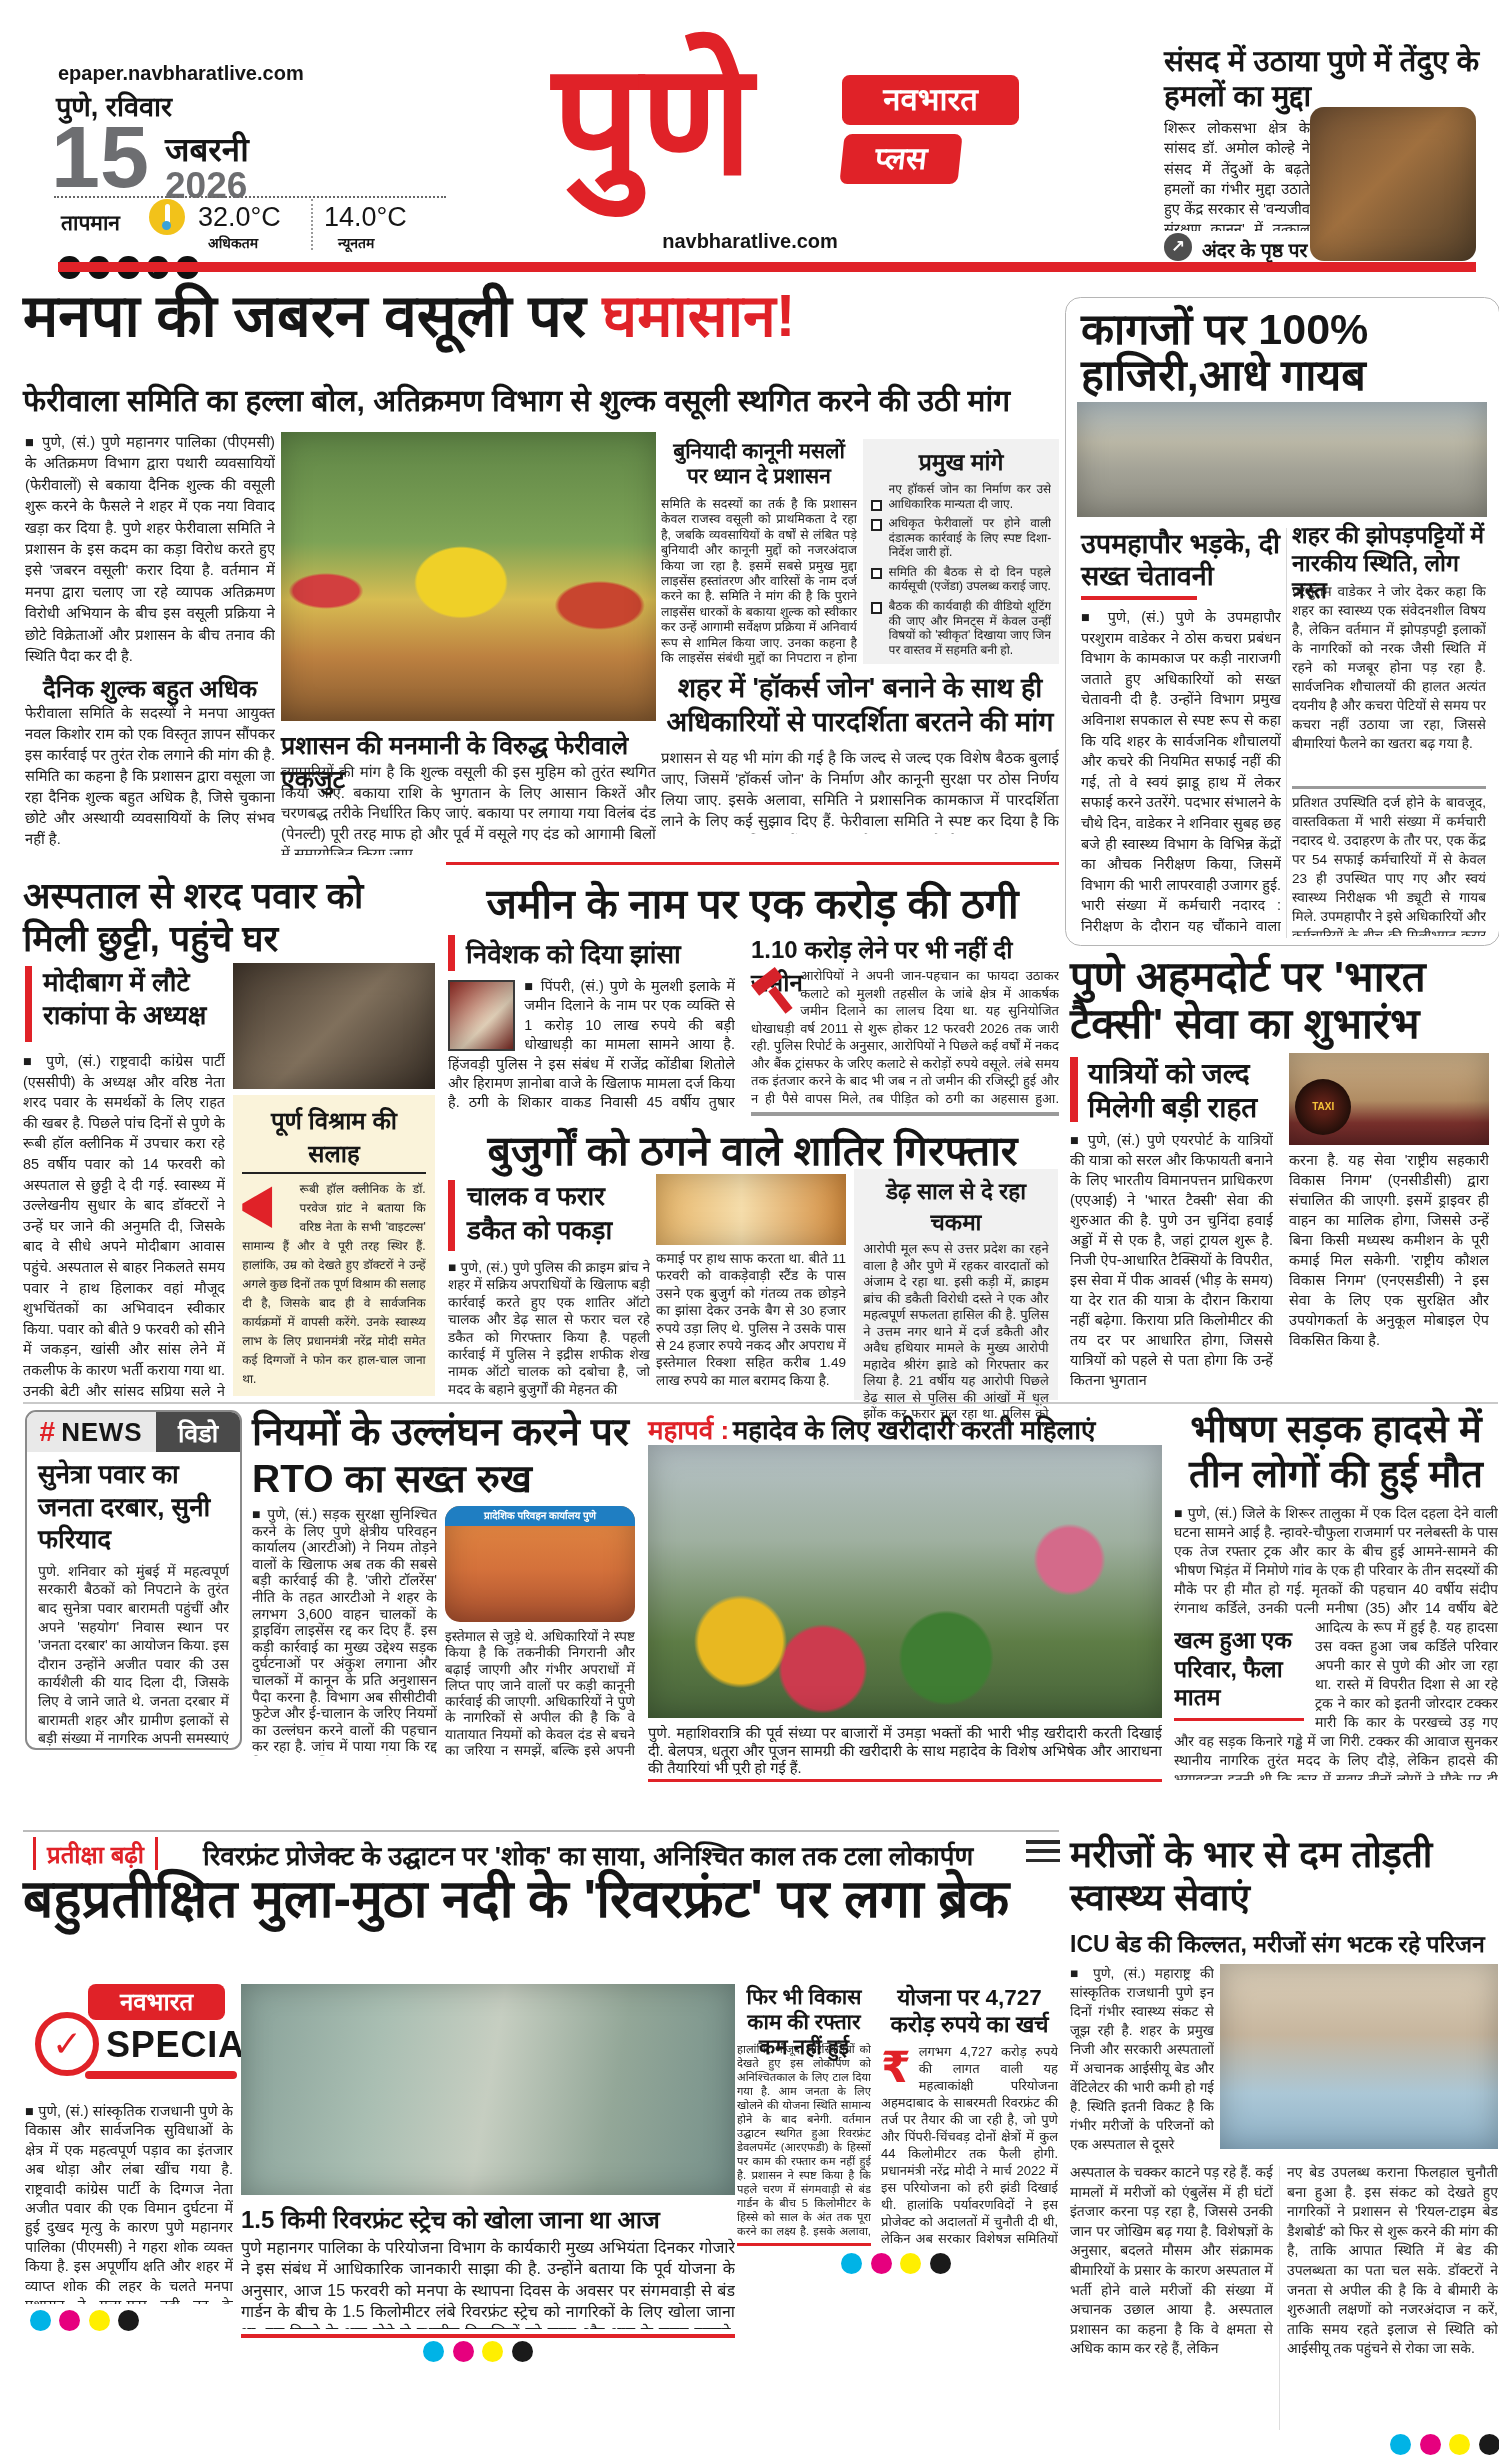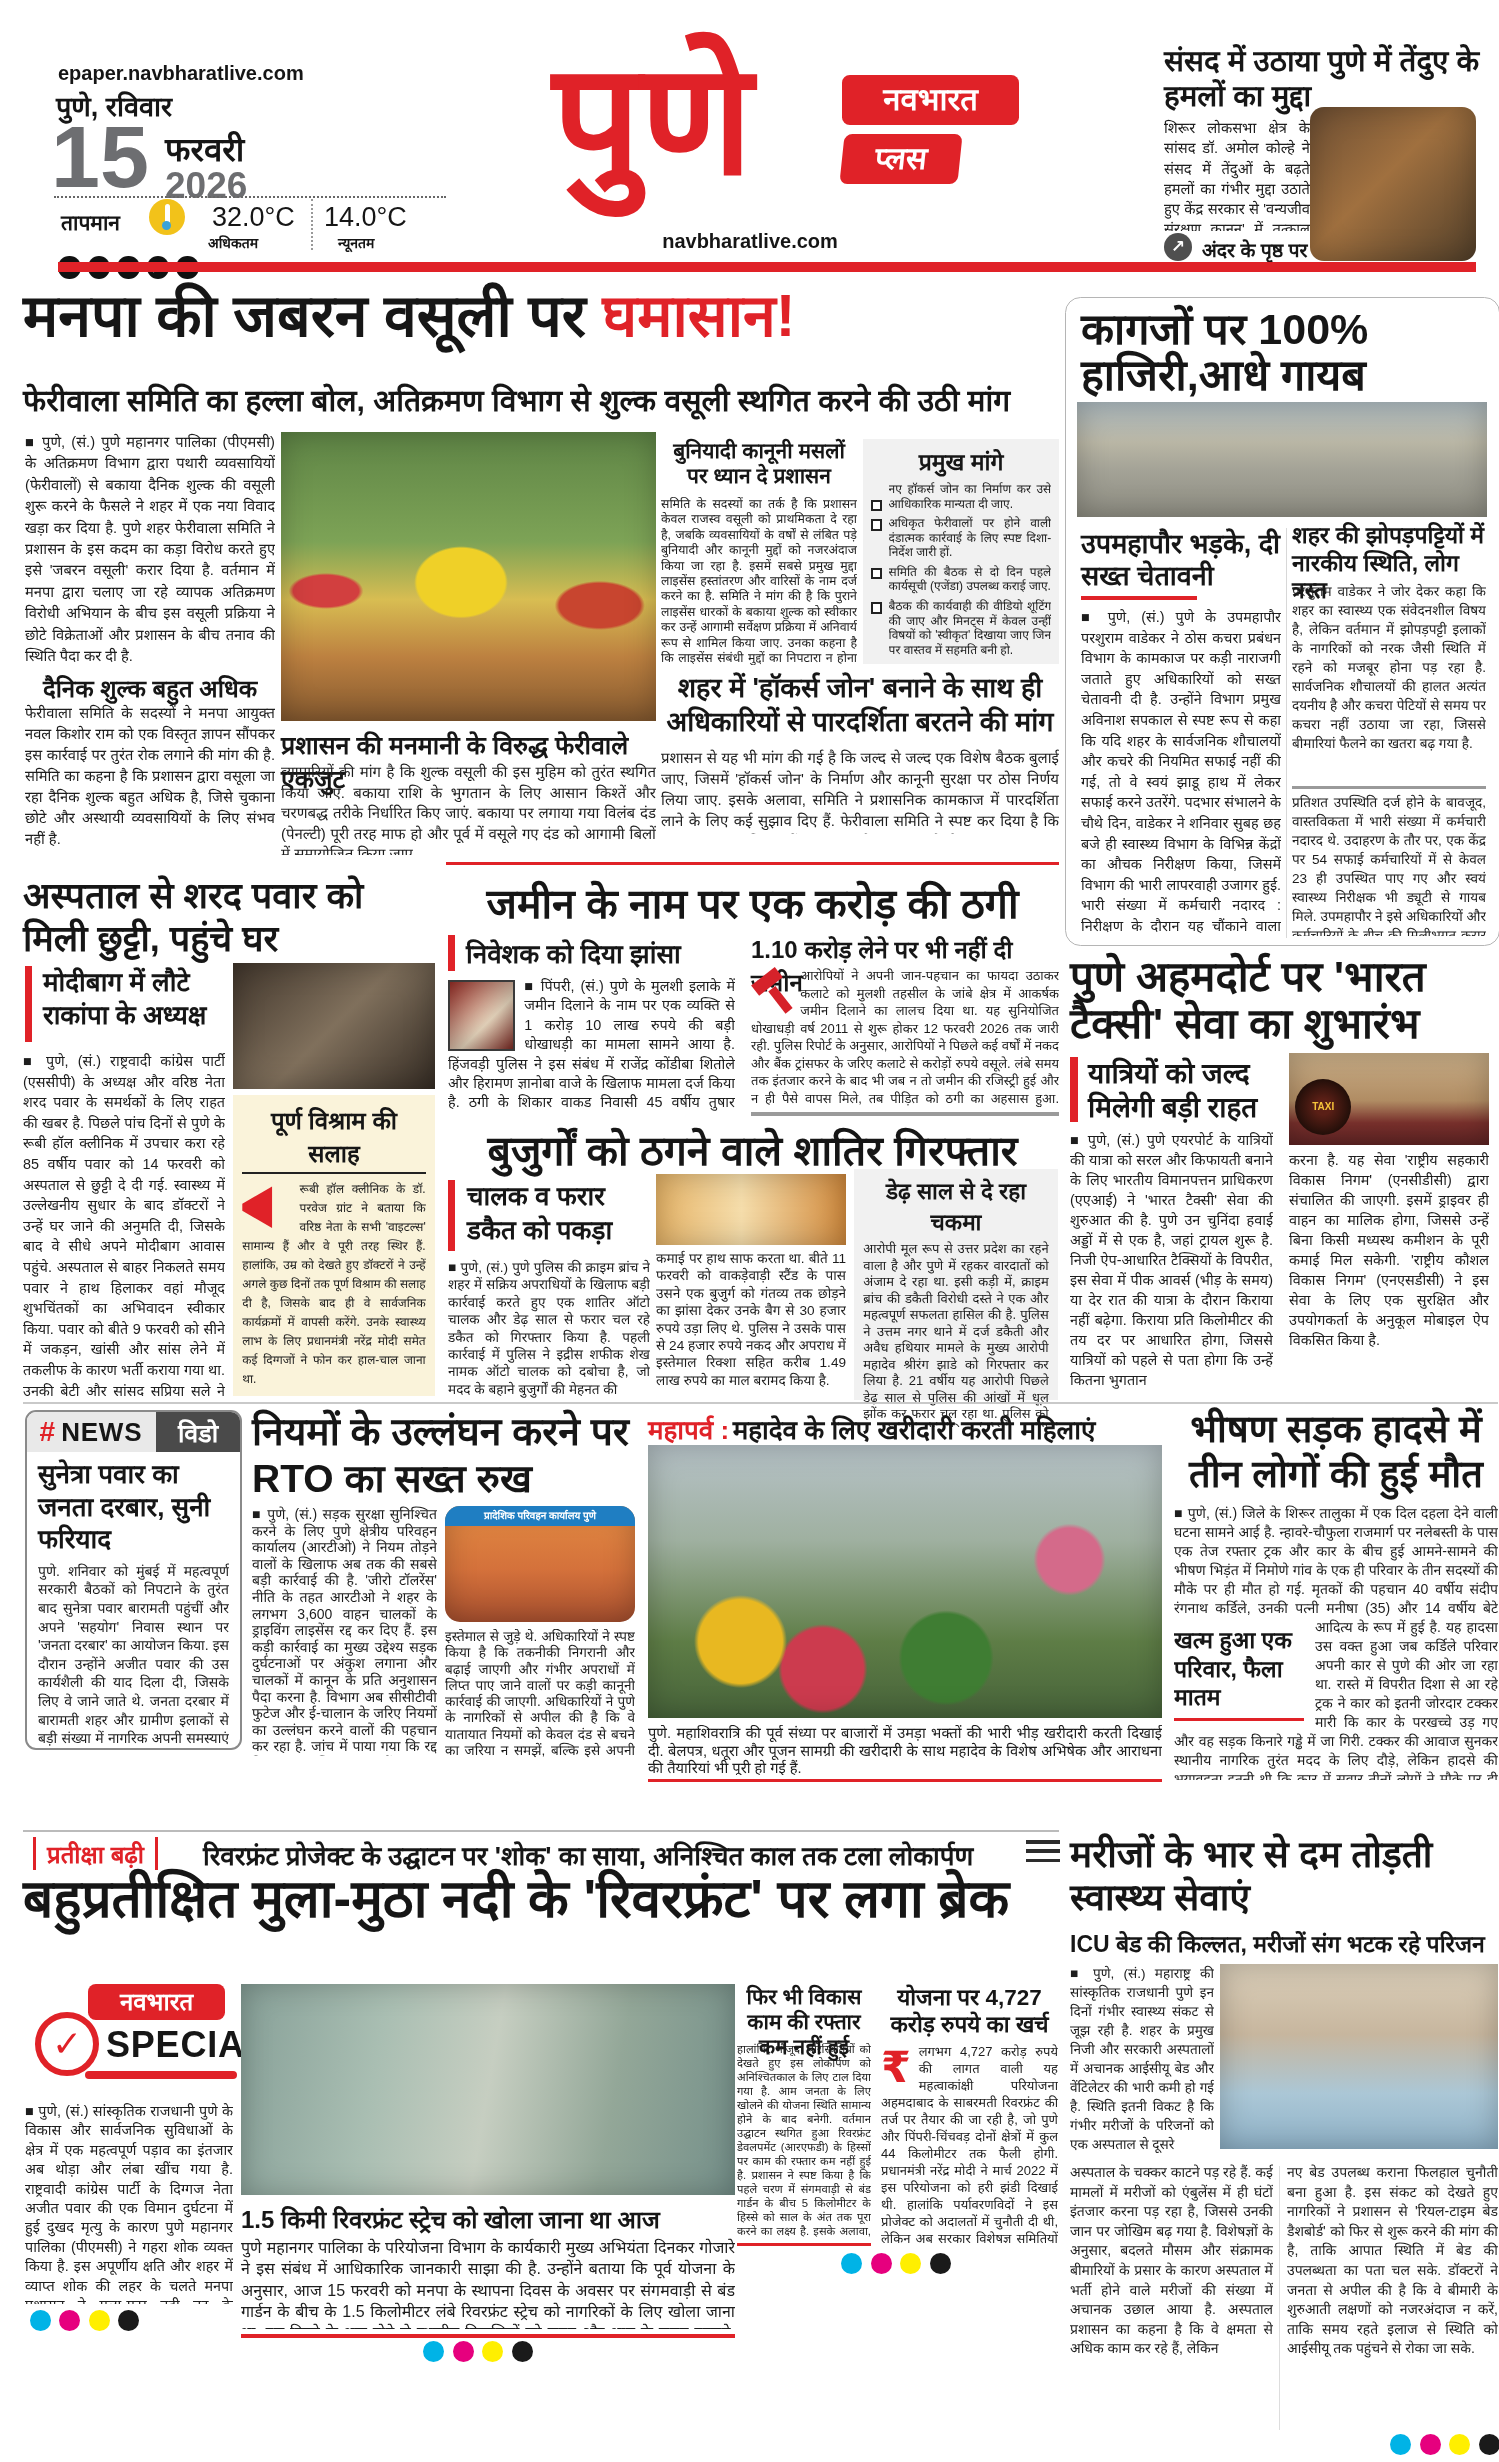--- a/index.html
+++ b/index.html
@@ -51,26 +51,26 @@
   .dotline{border-top:2.3px dotted #666;}
 </style>
 </head>
 <body>
 
 <div class="page">
 
   <div class="abs" style="left:58px;top:62px;font-size:20px;font-weight:700;">epaper.navbharatlive.com</div>
   <div class="abs hd" style="left:56px;top:87px;font-size:27px;">पुणे, रविवार</div>
   <div class="abs" style="left:51px;top:113px;font-size:88px;font-weight:700;color:var(--gray);line-height:1;">15</div>
-  <div class="abs hd" style="left:165px;top:126px;font-size:33px;">फरवरी</div>
+  <div class="abs hd" style="left:165px;top:126px;font-size:33px;">जबरनी</div>
   <div class="abs" style="left:165px;top:165px;font-size:37px;font-weight:700;color:var(--gray);">2026</div>
   <div class="abs dotline" style="left:54px;top:196px;width:392px;"></div>
   <div class="abs hd" style="left:61px;top:208px;font-size:21px;">तापमान</div>
   <div class="abs thermo" style="left:149px;top:199px;"></div>
-  <div class="abs" style="left:212px;top:202px;font-size:27px;">32.0°C</div>
+  <div class="abs" style="left:198px;top:202px;font-size:27px;">32.0°C</div>
   <div class="abs" style="left:208px;top:233px;font-size:14px;font-weight:700;">अधिकतम</div>
   <div class="abs" style="left:311px;top:199px;height:51px;border-left:2.3px dotted #999;"></div>
   <div class="abs" style="left:324px;top:202px;font-size:27px;">14.0°C</div>
   <div class="abs" style="left:338px;top:233px;font-size:14px;font-weight:700;">न्यूनतम</div>
   <div class="abs" style="left:58px;top:256px;display:flex;gap:7px;">
     <span class="soc">f</span>
     <span class="soc">⊙</span>
     <span class="soc">X</span>
     <span class="soc">▶</span>
     <span class="soc">in</span>

